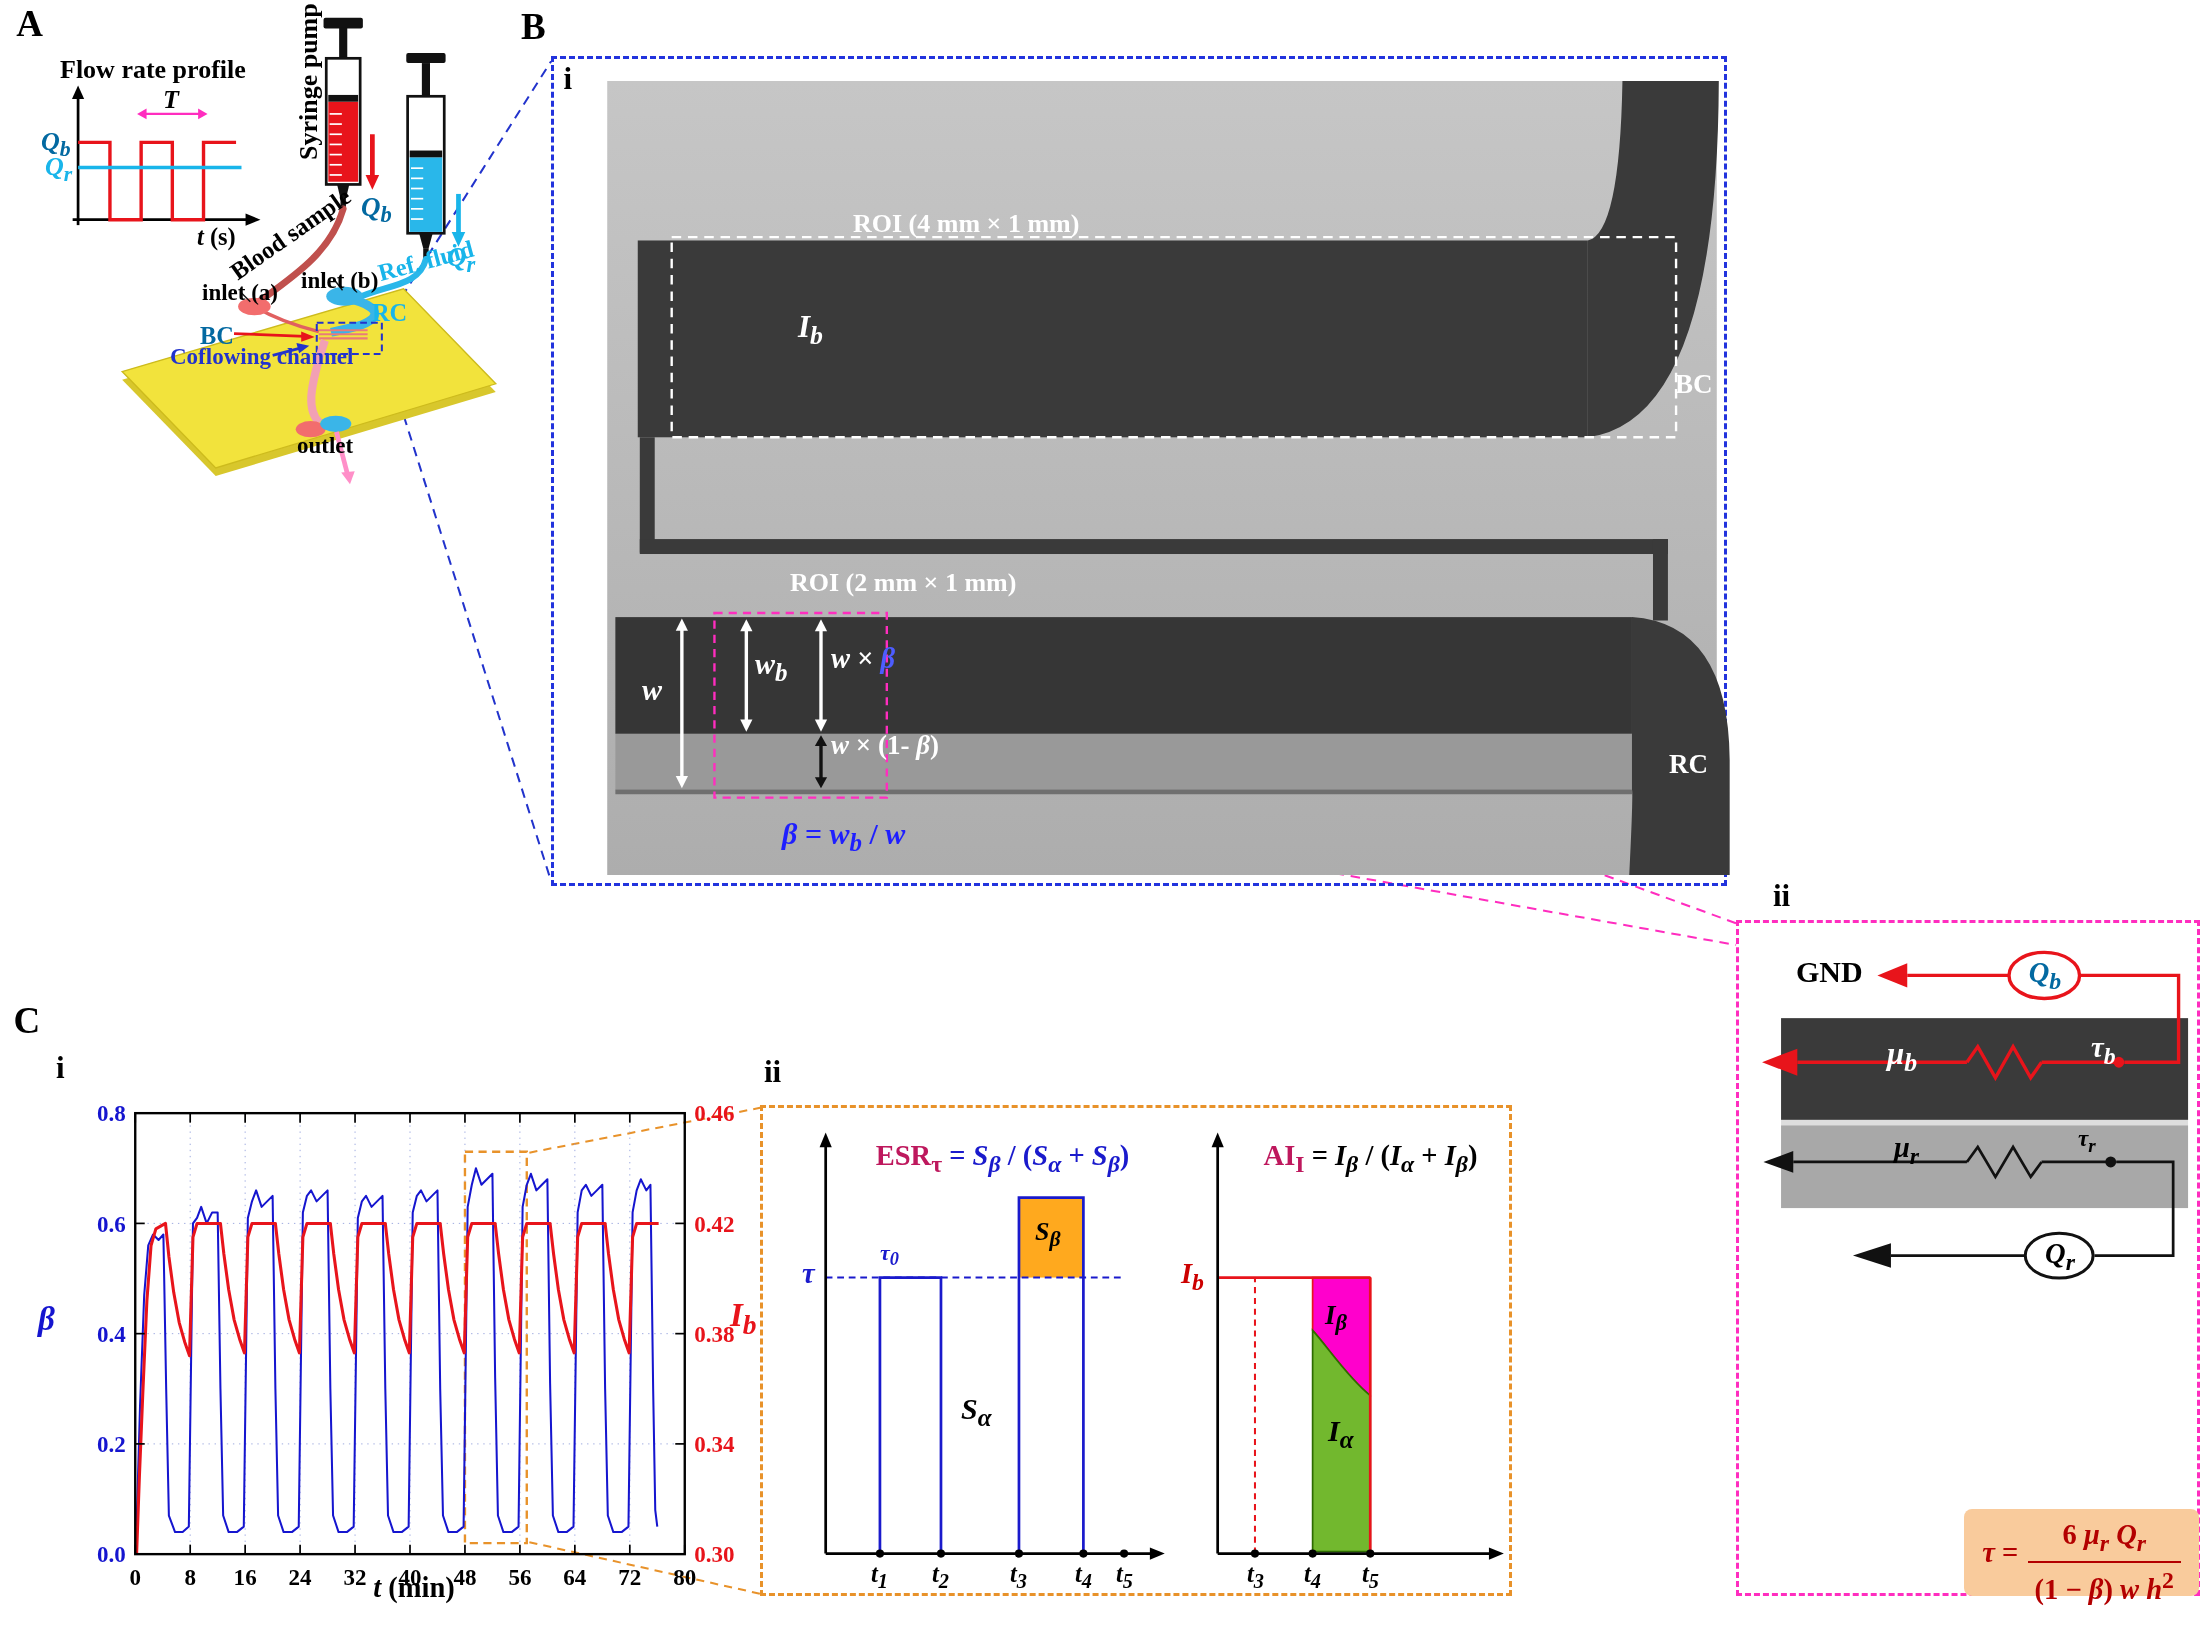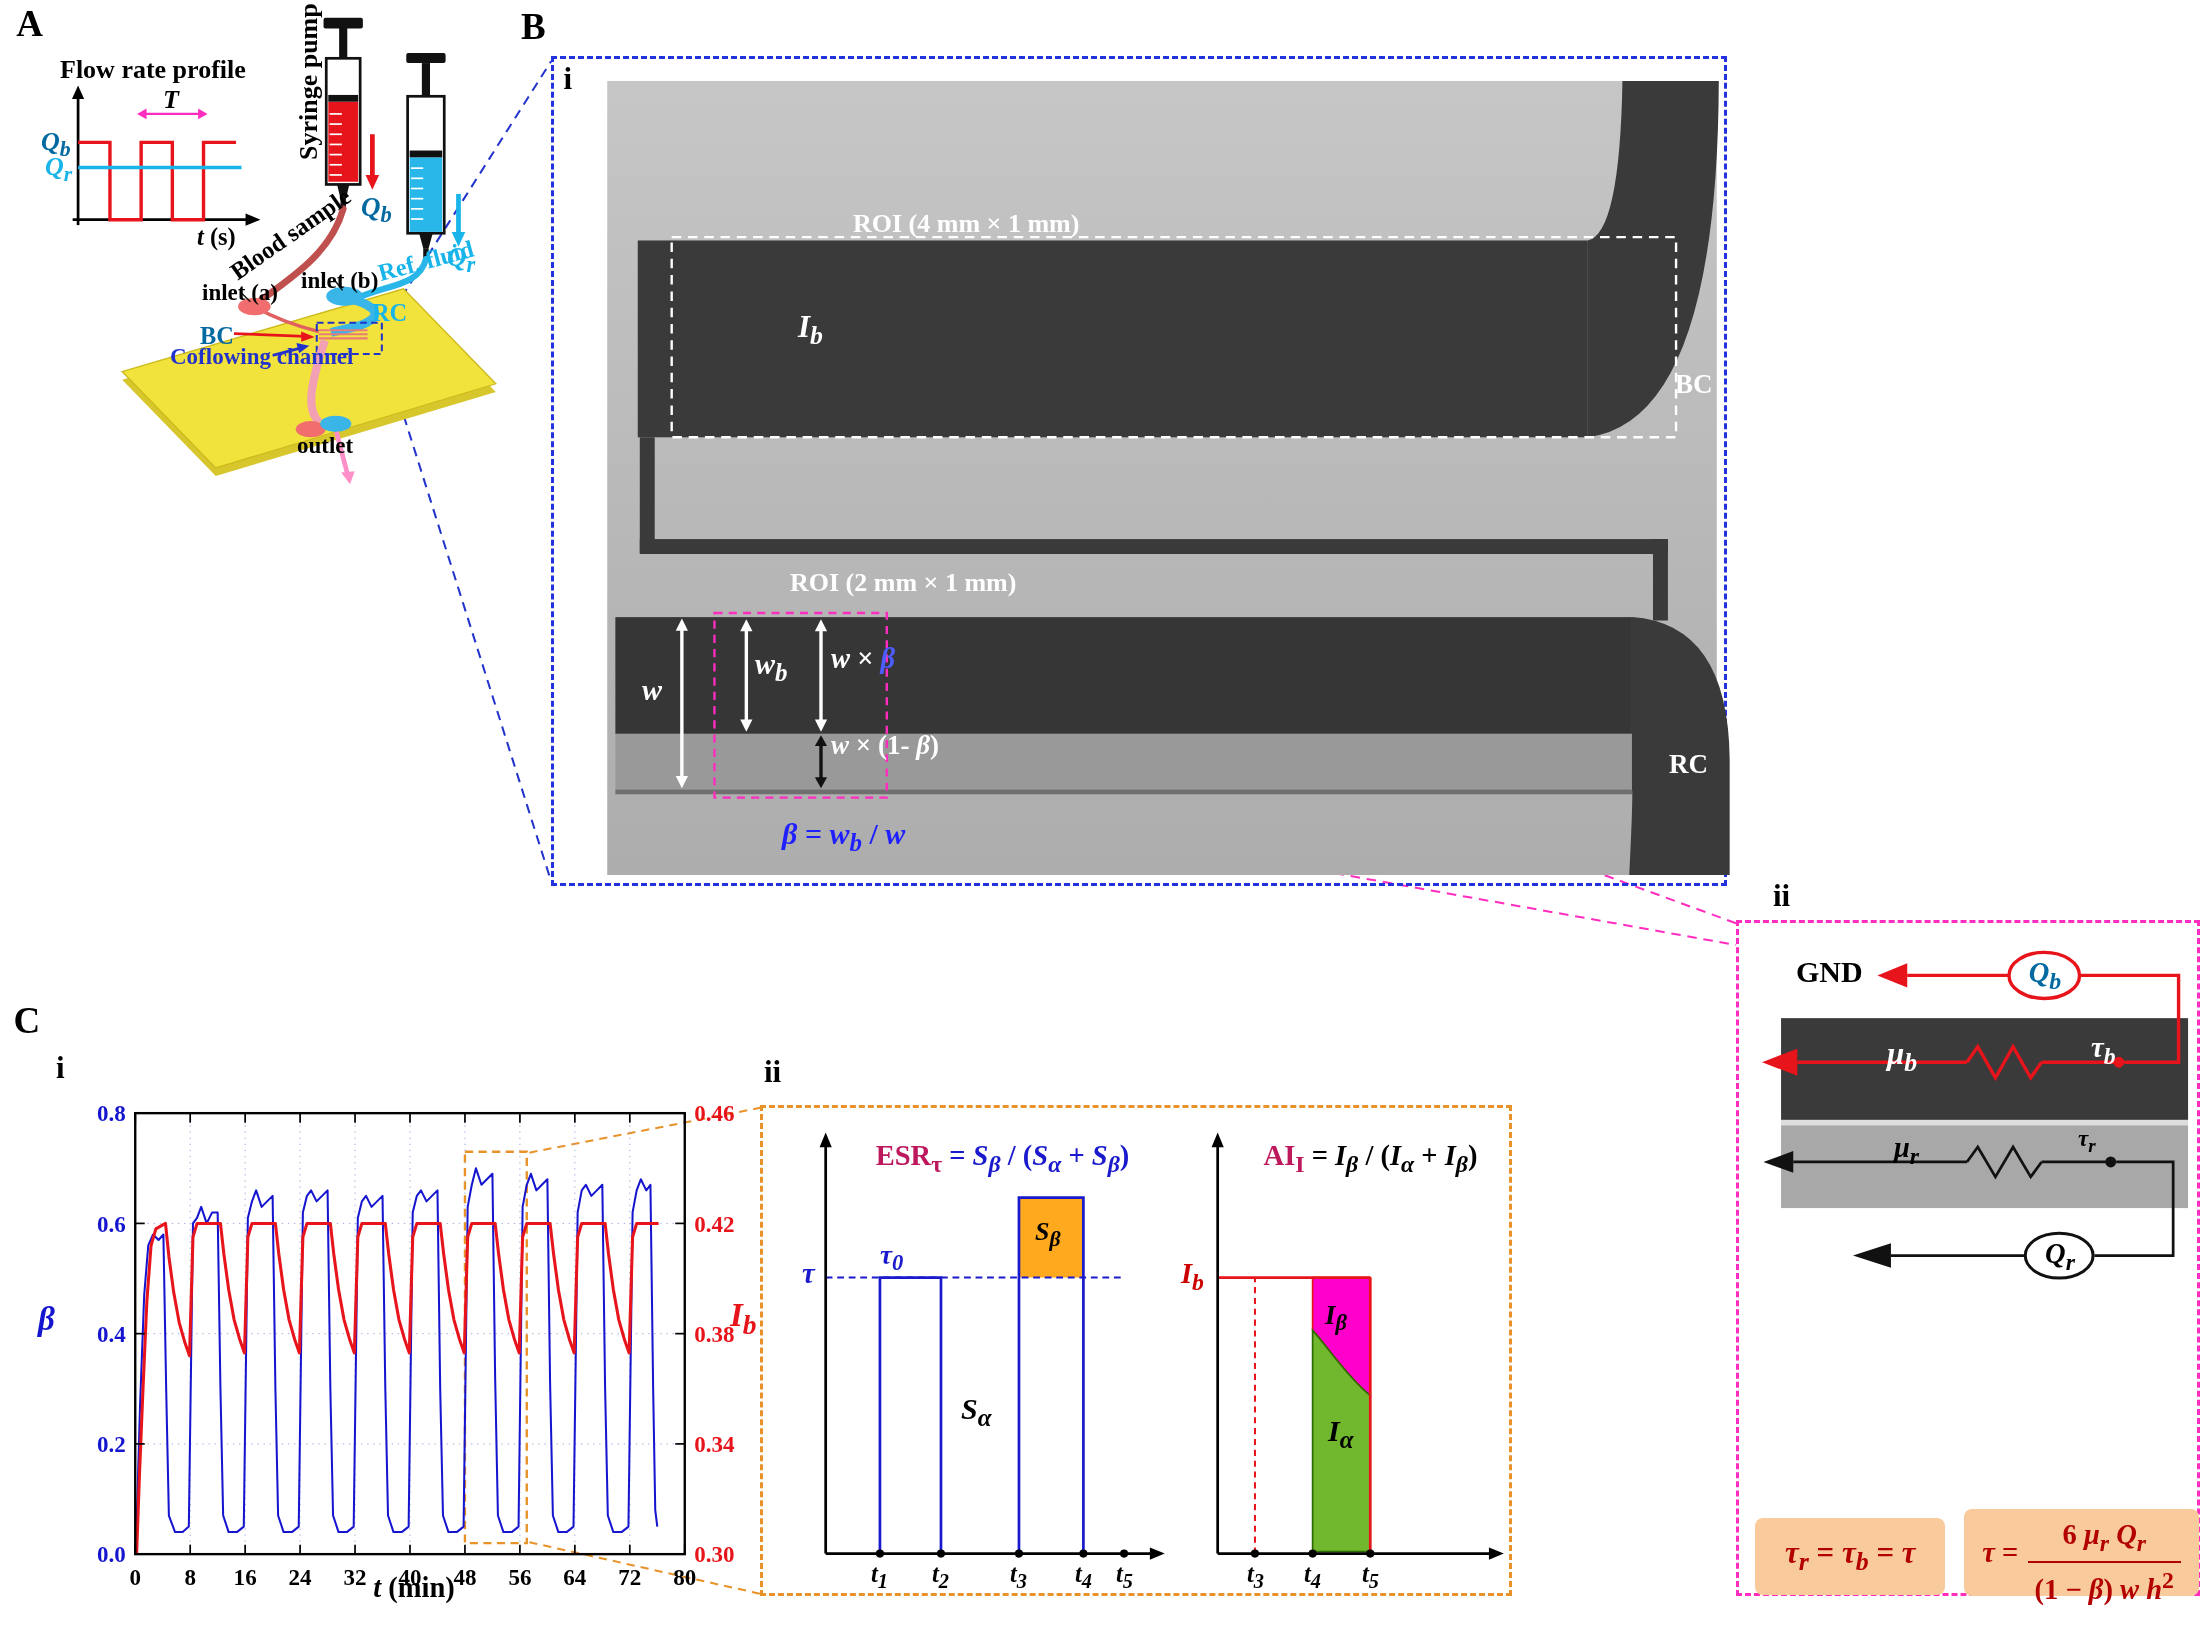--- a/index.html
+++ b/index.html
@@ -240,23 +240,20 @@
       <line x1="422" y1="490" x2="224" y2="490" stroke="#111" stroke-width="4"></line>
       <polygon points="168,490 224,472 224,508" fill="#111"></polygon>
     </svg>
     <div class="lbl" style="left:57px;top:33px;font-size:30px">GND</div>
     <div class="lbl red center" style="left:280px;top:35px;width:52px;font-size:28.5px"><i>Q<sub>b</sub></i></div>
     <div class="lbl white" style="left:148px;top:115px;font-size:31px"><i>μ<sub>b</sub></i></div>
     <div class="lbl white" style="left:352px;top:110px;font-size:28.5px"><i>τ<sub>b</sub></i></div>
     <div class="lbl" style="left:155px;top:210px;font-size:28.5px"><i>μ<sub>r</sub></i></div>
     <div class="lbl" style="left:339px;top:204px;font-size:23px"><i>τ<sub>r</sub></i></div>
     <div class="lbl center" style="left:291px;top:316px;width:60px;font-size:28.5px"><i>Q<sub>r</sub></i></div>
-    <div class="eqbox" style="left:16.3px;top:595px;width:190px;height:77px;font-size:31px">
-      <span><i>τ<sub>r</sub></i> = <i>τ<sub>b</sub></i> = <i>τ</i></span>
-    </div>
     <div class="eqbox" style="left:225px;top:586px;width:235px;height:87px;font-size:28.5px">
       <span style="margin-right:9.5px"><i>τ</i> =</span>
       <span class="frac">
         <span class="num">6 <i>μ<sub>r</sub></i> <i>Q<sub>r</sub></i></span>
         <span class="den">(1 − <i>β</i>) <i>w</i> <i>h</i><sup>2</sup></span>
       </span>
     </div>
   </section>
 
   <svg id="chart-svg" style="left:64px;top:1079px" width="692" height="550" viewBox="0 0 1020 810">
@@ -365,21 +362,21 @@
         <polygon points="1092,657 1070,648 1070,666" fill="#000"></polygon>
         <circle cx="725" cy="657" r="6" fill="#000"></circle>
           <circle cx="810" cy="657" r="6" fill="#000"></circle>
         <circle cx="895" cy="657" r="6" fill="#000"></circle>
       </g>
     </svg>
     <div class="lbl center" style="left:80px;top:33px;width:319px;font-size:28.5px">
       <span class="mag">ESR<sub>τ</sub></span><span class="bluetxt"> = <i>S<sub>β</sub></i> / (<i>S<sub>α</sub></i> + <i>S<sub>β</sub></i>)</span>
     </div>
     <div class="lbl bluetxt" style="left:39px;top:151px;font-size:28.5px"><i>τ</i></div>
-    <div class="lbl bluetxt" style="left:117px;top:133px;font-size:27px"><i>τ<sub>0</sub></i></div>
+    <div class="lbl bluetxt" style="left:117px;top:133px;font-size:22px"><i>τ<sub>0</sub></i></div>
     <div class="lbl" style="left:272px;top:110px;font-size:26px"><i>S<sub>β</sub></i></div>
     <div class="lbl" style="left:198px;top:285px;font-size:30px"><i>S<sub>α</sub></i></div>
     <div class="lbl center" style="left:103px;top:453px;width:27px;font-size:24.4px"><i>t<sub>1</sub></i></div>
     <div class="lbl center" style="left:164px;top:453px;width:27px;font-size:24.4px"><i>t<sub>2</sub></i></div>
     <div class="lbl center" style="left:242px;top:453px;width:27px;font-size:24.4px"><i>t<sub>3</sub></i></div>
     <div class="lbl center" style="left:307px;top:453px;width:27px;font-size:24.4px"><i>t<sub>4</sub></i></div>
     <div class="lbl center" style="left:348px;top:453px;width:27px;font-size:24.4px"><i>t<sub>5</sub></i></div>
     <div class="lbl center" style="left:475px;top:33px;width:265px;font-size:28.5px">
       <span class="mag">AI<sub>I</sub></span><span class="redtxt"> = <i>I<sub>β</sub></i> / (<i>I<sub>α</sub></i> + <i>I<sub>β</sub></i>)</span>
     </div>

